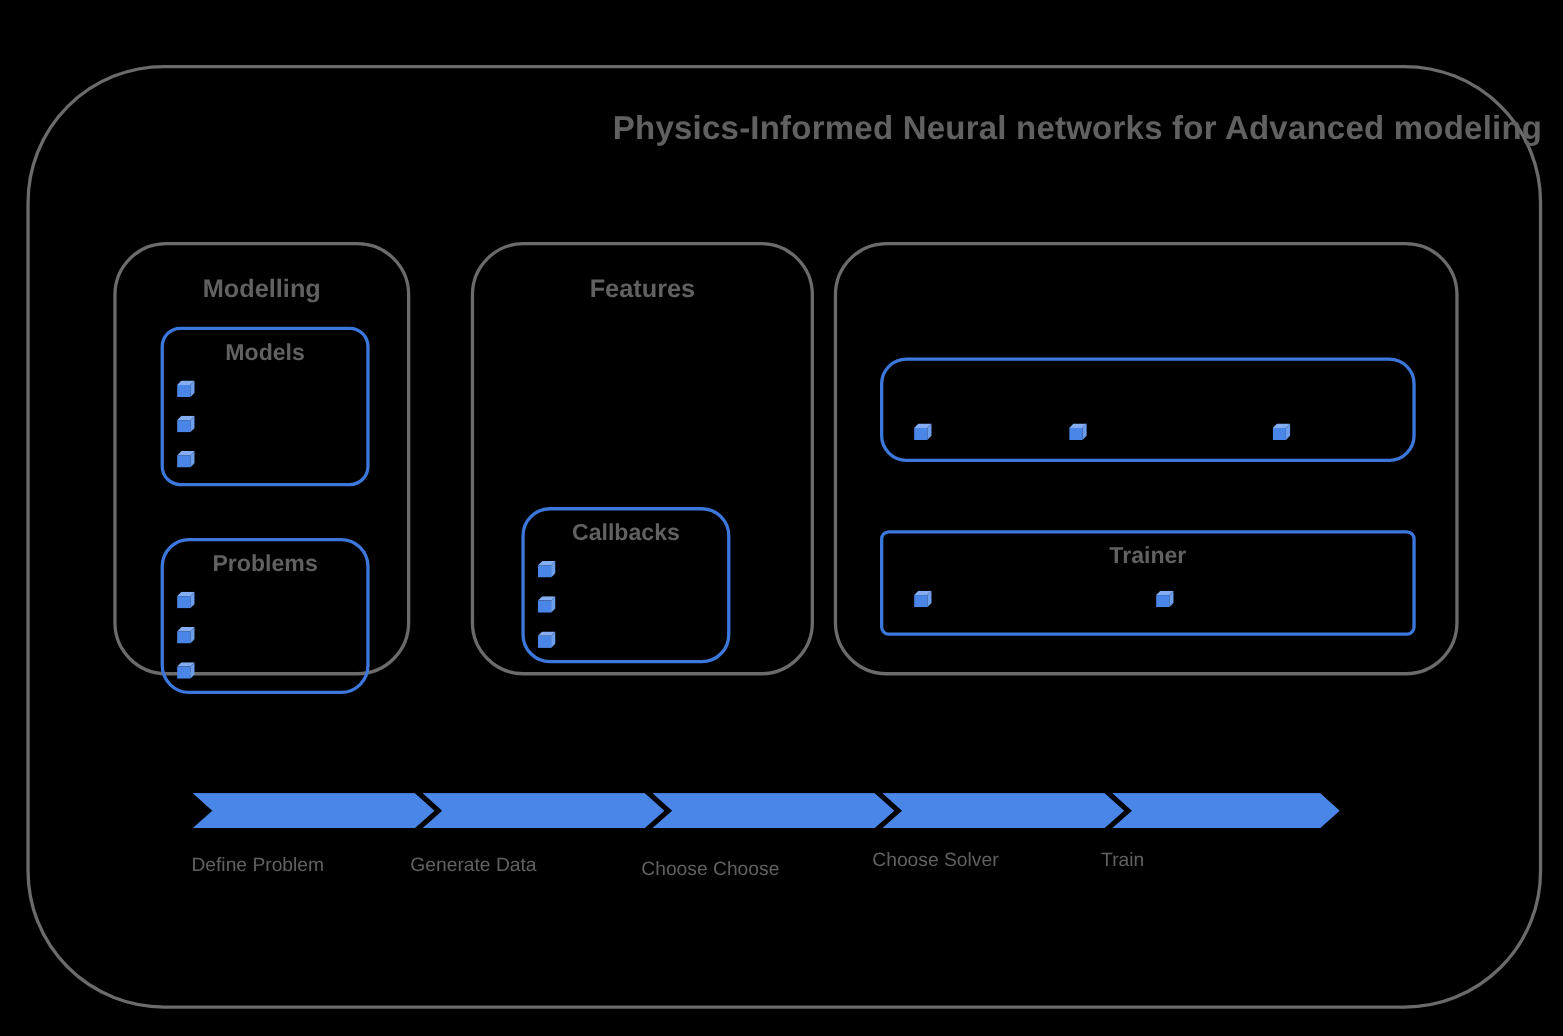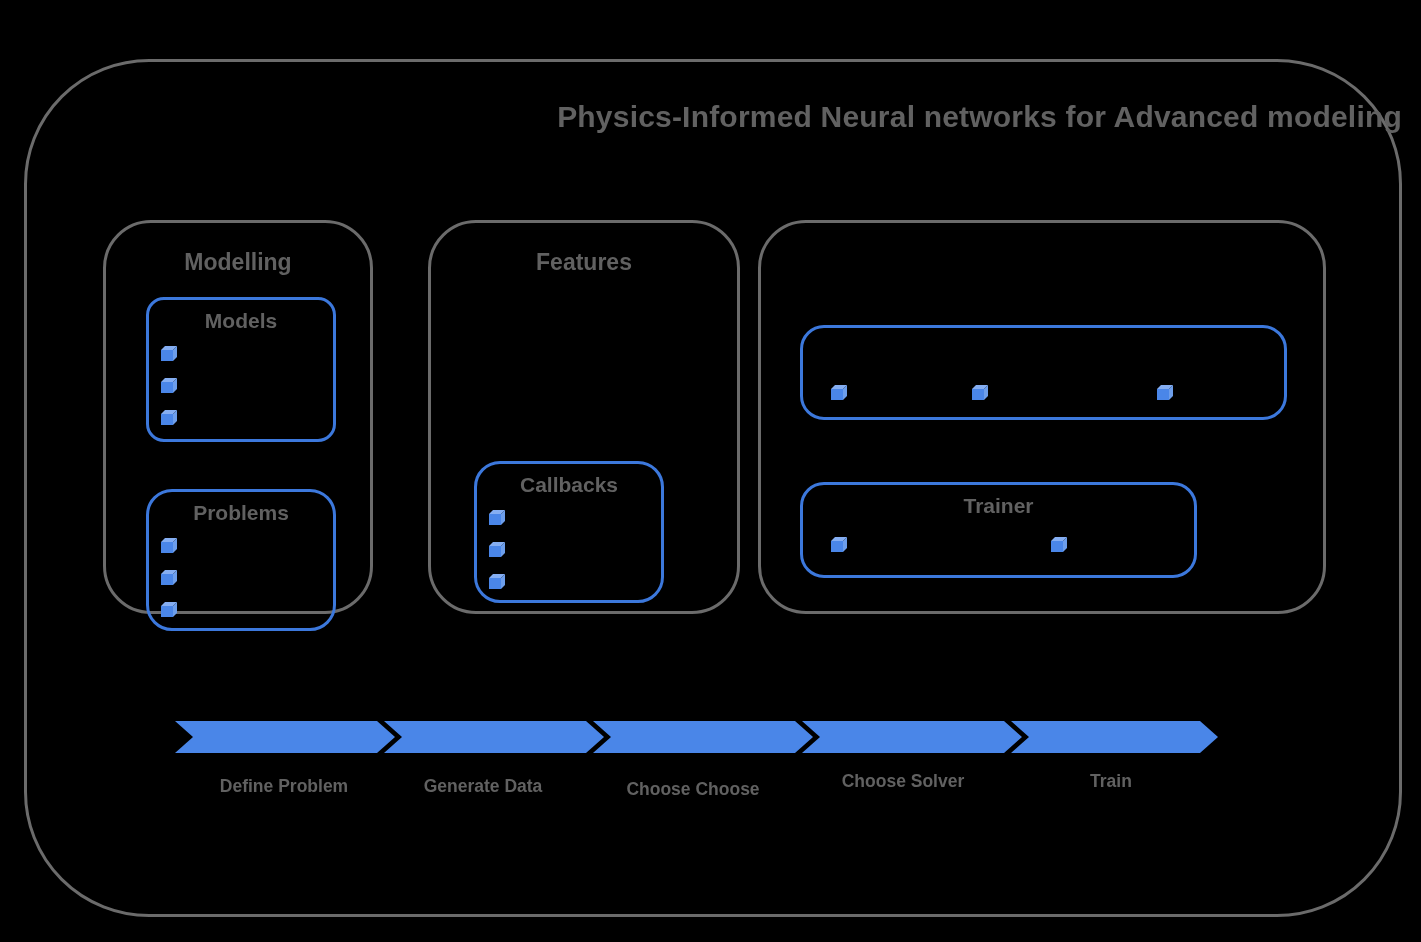--- a/index.html
+++ b/index.html
@@ -35,43 +35,43 @@
   }
   .section-label{
     position:absolute;left:0;top:9px;width:100%;text-align:center;
     font-size:21px;font-weight:bold;color:var(--text-gray,#616161);
   }
   .section-models   {left:40px;top:74px;width:190px;height:145px;border-radius:18px;}
   .section-problems {left:40px;top:238px;width:190px;height:142px;margin-top:28px;}
   .section-geometry {left:43px;top:78px;width:190px;height:145px;}
   .section-callbacks{left:43px;top:238px;width:190px;height:142px;padding-left:48px;}
   .section-solver   {left:39px;top:102px;width:487px;height:95px;border-radius:24px;}
-  .section-trainer  {left:39px;top:259px;width:397px;height:96px;border-radius:24px;}
+  .section-trainer  {left:39px;top:259px;width:487px;height:96px;border-radius:8px;}
   
   .cubes-col{position:absolute;left:12px;top:46px;display:flex;flex-direction:column;gap:17px;}
   .section-geometry .cubes-col{top:43px;gap:53px;}
   .cubes-row{position:absolute;left:0;top:0;width:100%;height:100%;}
   .cubes-row .cube-icon{position:absolute;}
   .section-solver  .cubes-row .cube-icon:nth-child(1){left:28px;top:57px;}
   .section-solver  .cubes-row .cube-icon:nth-child(2){left:169px;top:57px;}
   .section-solver  .cubes-row .cube-icon:nth-child(3){left:354px;top:57px;}
   .section-trainer .cubes-row .cube-icon:nth-child(1){left:28px;top:52px;}
   .section-trainer .cubes-row .cube-icon:nth-child(2){left:248px;top:52px;}
   .cube-icon{display:block;width:16px;height:15px;line-height:0;}
   
   .pipeline{position:absolute;left:0;top:0;width:100%;height:100%;}
   .chev{
     position:absolute;top:721px;height:32px;width:220px;background:var(--arrow-blue,#4a86e8);
     clip-path:polygon(18px 50%,0 0,calc(100% - 18px) 0,100% 50%,calc(100% - 18px) 100%,0 100%);
   }
   .seg1{left:175px;} .seg2{left:384px;} .seg3{left:593px;} .seg4{left:802px;}
   .seg5{left:1011px;width:207px;}
   .chev-label{
-    position:absolute;width:220px;text-align:center;
-    font-size:17.5px;font-weight:bold;color:var(--text-gray,#616161);
+    position:absolute;width:220px;text-align:left;
+    font-size:17.5px;font-weight:normal;color:var(--text-gray,#616161);
   }
   .lab1{left:174px;top:776px;} .lab2{left:373px;top:776px;} .lab3{left:583px;top:779px;}
   .lab4{left:793px;top:771px;} .lab5{left:1001px;top:771px;}
 </style>
 </head>
 <body>
 
 <div class="canvas">
   <div class="frame"></div>
 

